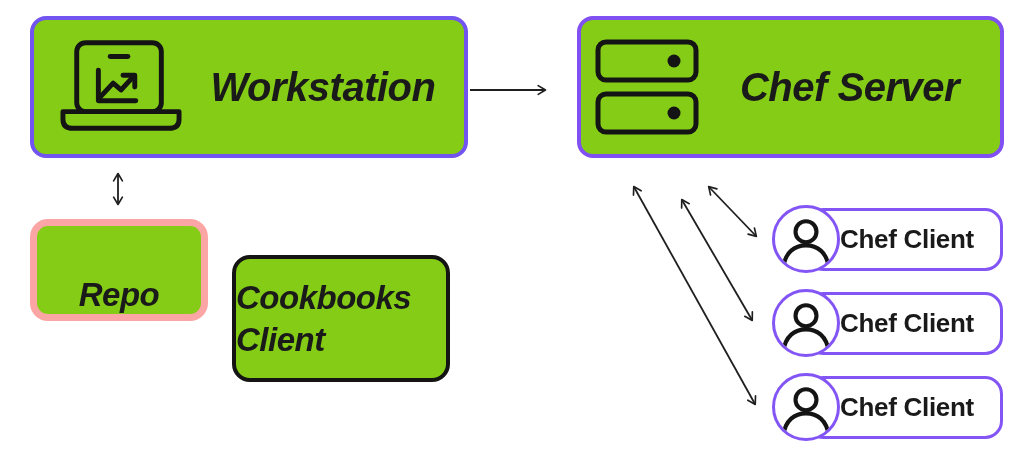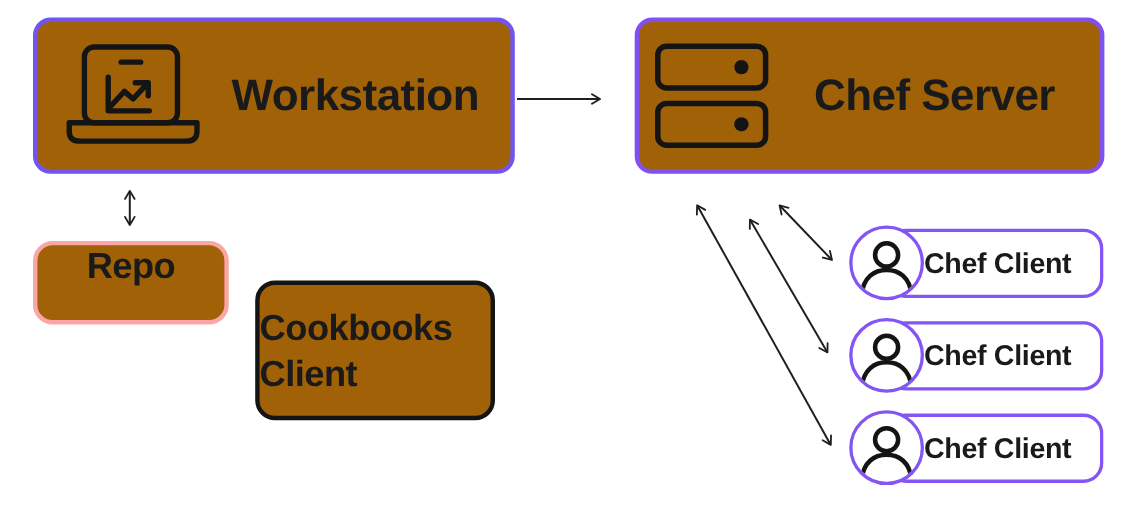--- a/index.html
+++ b/index.html
@@ -1,29 +1,29 @@
 <!DOCTYPE html>
 <html><head>
 <meta charset="utf-8">
 <style>
   html,body{margin:0;padding:0;background:#fff;}
   .canvas{
     position:relative;width:1024px;height:463px;background:#ffffff;
     font-family:"Liberation Sans",sans-serif;color:#1a1a1a;overflow:hidden;
   }
-  .node{position:absolute;background:#a16207;box-sizing:border-box;}
+  .node{position:absolute;background:#84cc16;box-sizing:border-box;font-style:italic;}
   
   .ws-box{left:30px;top:16px;width:438px;height:142px;border:4px solid #7254f0;border-radius:16px;
           display:flex;align-items:center;padding-left:26px;}
   .cs-box{left:577px;top:16px;width:427px;height:142px;border:4px solid #8150f2;border-radius:16px;
           display:flex;align-items:center;padding-left:14px;}
   .big-label{flex:1;text-align:center;font-size:40px;font-weight:800;letter-spacing:-0.5px;line-height:1;}
   
-  .repo-box{left:30px;top:219px;width:178px;height:76px;border:4px solid #fca5a5;border-radius:18px;
-            display:flex;align-items:flex-start;justify-content:center;}
+  .repo-box{left:30px;top:219px;width:178px;height:102px;border:7px solid #fca5a5;border-radius:18px;
+            display:flex;align-items:flex-end;justify-content:center;}
   .repo-label{font-size:33px;font-weight:800;letter-spacing:-0.5px;}
   
   .cb-box{left:232px;top:255px;width:218px;height:127px;border:4px solid #141414;border-radius:18px;
           display:flex;flex-direction:column;justify-content:center;}
   .cb-line{font-size:33px;font-weight:800;letter-spacing:-0.5px;line-height:42px;}
   
   .client{position:absolute;left:772px;width:235px;height:70px;}
   .client-rect{position:absolute;left:34px;top:3px;width:197px;height:63px;background:#fff;
                border:3px solid #8355f5;border-radius:18px;box-sizing:border-box;}
   .client-circle{position:absolute;left:0;top:0;width:62px;height:62px;background:#fff;

